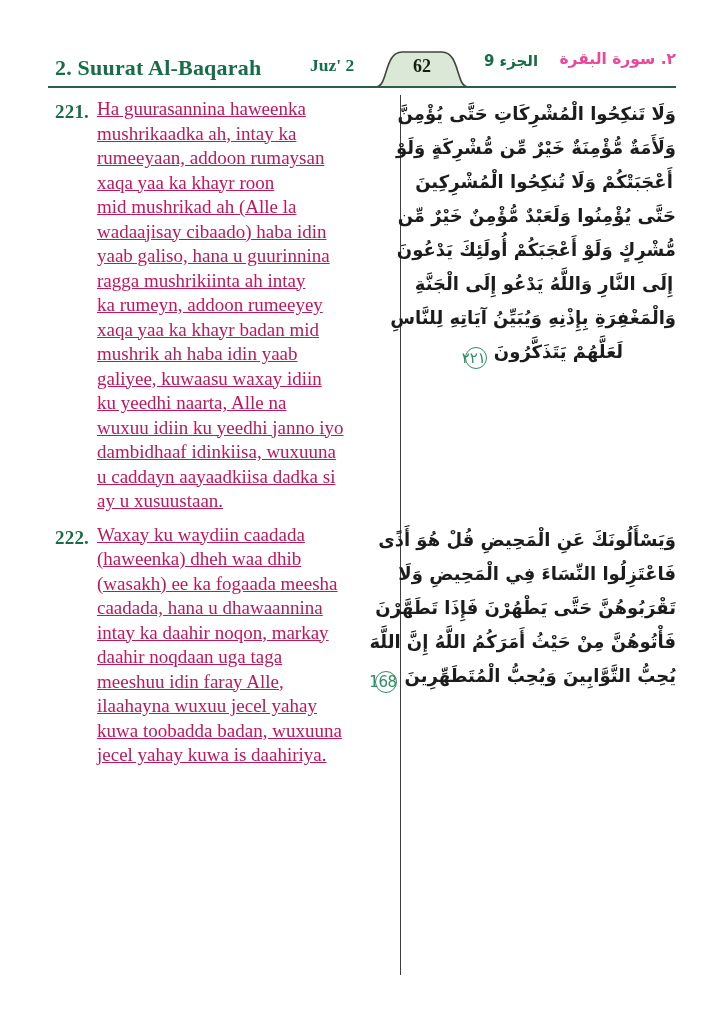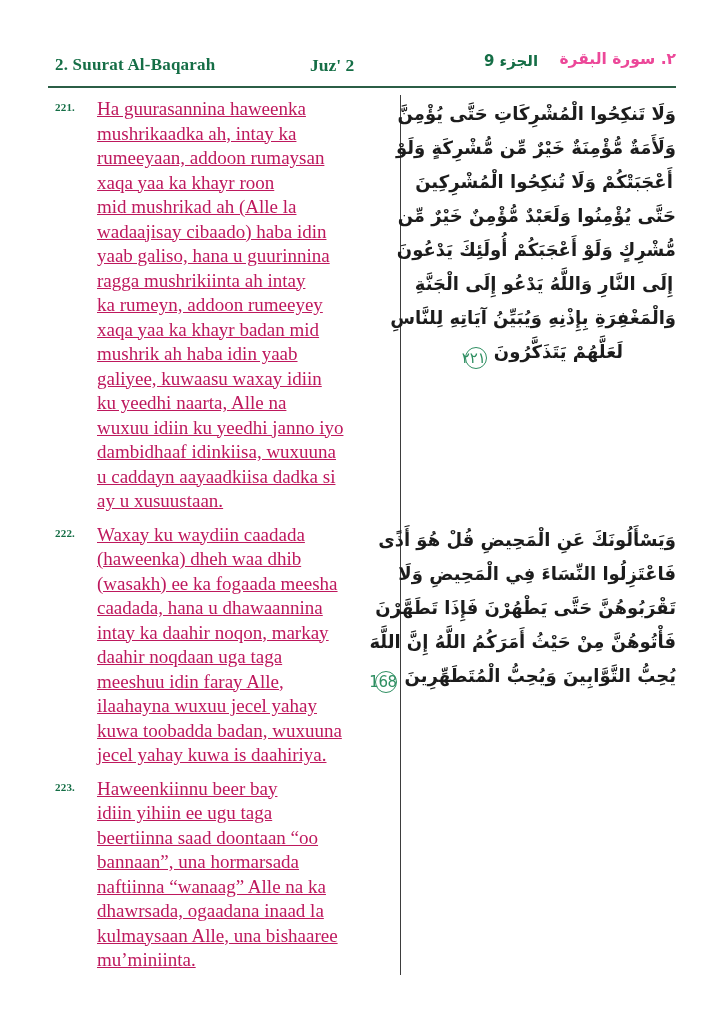--- a/index.html
+++ b/index.html
@@ -7,21 +7,21 @@
     position:relative;
     width:716px;height:1024px;
     background:#ffffff;
     overflow:hidden;
     font-family:"Liberation Serif", serif;
   }
 
   
   .hdr-left-title{
     position:absolute;left:55px;top:55px;
-    font-size:17px;font-weight:bold;color:#156e46;
+    font-size:22px;font-weight:bold;color:#156e46;
     letter-spacing:.2px;
   }
   .hdr-juz-label{
     position:absolute;left:310px;top:55px;
     font-size:17.5px;font-weight:bold;color:#156e46;
   }
   .hdr-badge{
     position:absolute;left:375px;top:49px;width:94px;height:39px;
   }
   .hdr-badge svg{position:absolute;left:0;top:0;}
@@ -56,21 +56,21 @@
   }
   .verse-row{
     display:flex;justify-content:space-between;align-items:flex-start;
     margin-bottom:9px;
   }
   .translation{
     width:340px;display:flex;align-items:flex-start;
   }
   .verse-num{
     flex:none;width:42px;
-    font-size:11px;font-weight:bold;color:#156e46;
+    font-size:19px;font-weight:bold;color:#156e46;
     padding-top:4px;letter-spacing:.2px;
   }
   .translation-text{
     white-space:pre;
     font-size:19px;line-height:24.5px;color:#be185d;text-decoration:underline;
   }
   .arabic{
     width:264px;direction:rtl;text-align:center;
     font-family:"DejaVu Sans", sans-serif;
     font-size:18px;line-height:34px;color:#1c1c1c;
@@ -86,20 +86,26 @@
   }
 </style>
 </head>
 <body>
 
 <div class="page">
 
   <div class="hdr-left-title">2. Suurat Al-Baqarah</div>
   <div class="hdr-juz-label">Juz' 2</div>
 
+  <div class="hdr-badge">
+    <svg width="94" height="39" viewBox="0 0 94 39">
+      <path d="M1,38 C13,38 9,3 27,3 L67,3 C85,3 81,38 93,38 Z" fill="#dce8d7" stroke="#3c463b" stroke-width="1.6"></path>
+    </svg>
+    <div class="num">62</div>
+  </div>
 
   <div class="hdr-juz-arabic">الجزء 9</div>
   <div class="hdr-surah-arabic">٢. سورة البقرة</div>
   <div class="hdr-rule"></div>
 
   <div class="col-divider"></div>
 
   <div class="main">
 
     <div class="verse-row">
@@ -148,27 +154,16 @@
 jecel yahay kuwa is daahiriya.</span>
       </div>
       <div class="arabic"><span class="ayah-text">وَيَسْأَلُونَكَ عَنِ الْمَحِيضِ قُلْ هُوَ أَذًى
 فَاعْتَزِلُوا النِّسَاءَ فِي الْمَحِيضِ وَلَا
 تَقْرَبُوهُنَّ حَتَّى يَطْهُرْنَ فَإِذَا تَطَهَّرْنَ
 فَأْتُوهُنَّ مِنْ حَيْثُ أَمَرَكُمُ اللَّهُ إِنَّ اللَّهَ
 يُحِبُّ التَّوَّابِينَ وَيُحِبُّ الْمُتَطَهِّرِينَ</span><span class="ayah-marker">168</span></div>
     </div>
 
     <div class="verse-row">
-      <div class="translation">
-        <span class="verse-num">223.</span>
-        <span class="translation-text">Haweenkiinnu beer bay
-idiin yihiin ee ugu taga
-beertiinna saad doontaan “oo
-bannaan”, una hormarsada
-naftiinna “wanaag” Alle na ka
-dhawrsada, ogaadana inaad la
-kulmaysaan Alle, una bishaaree
-mu’miniinta.</span>
-      </div>
     </div>
 
   </div>
 </div>
 
 </body></html>

